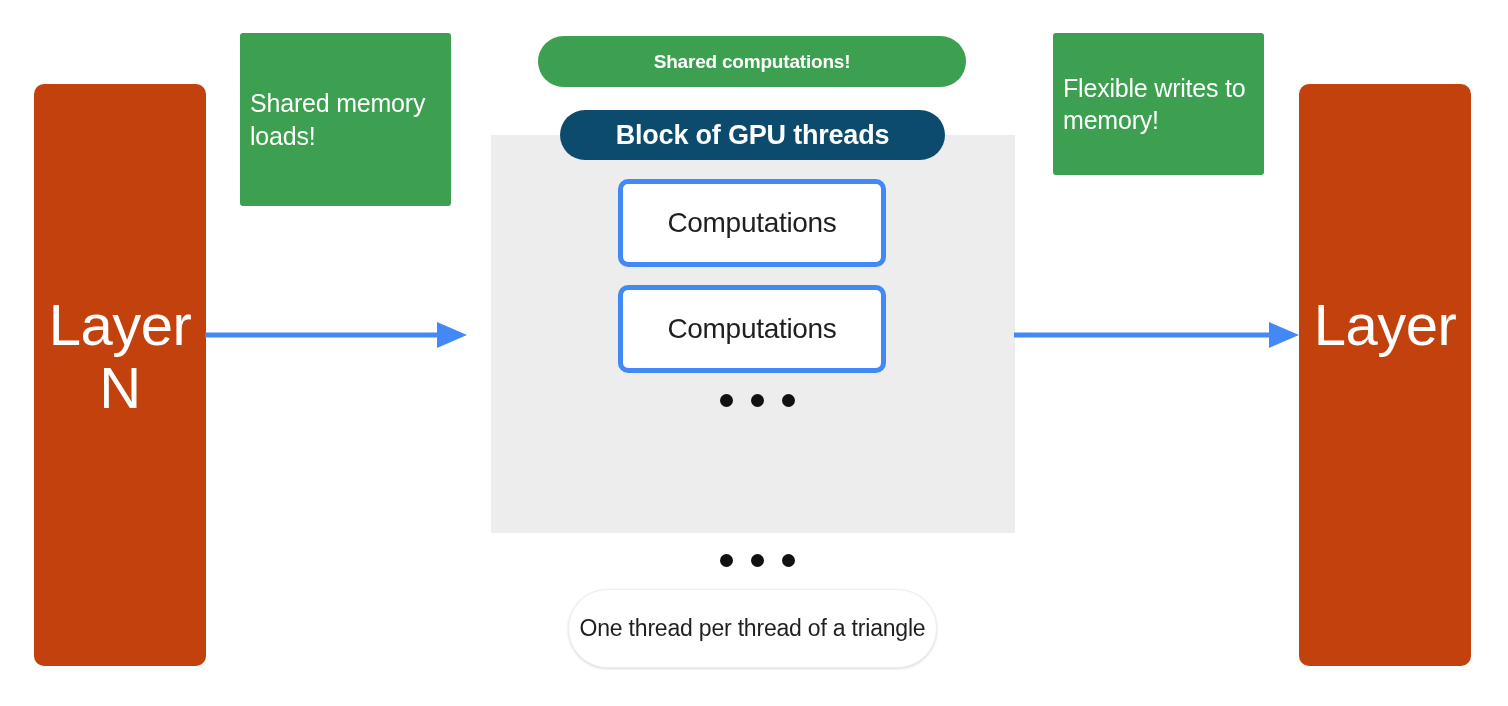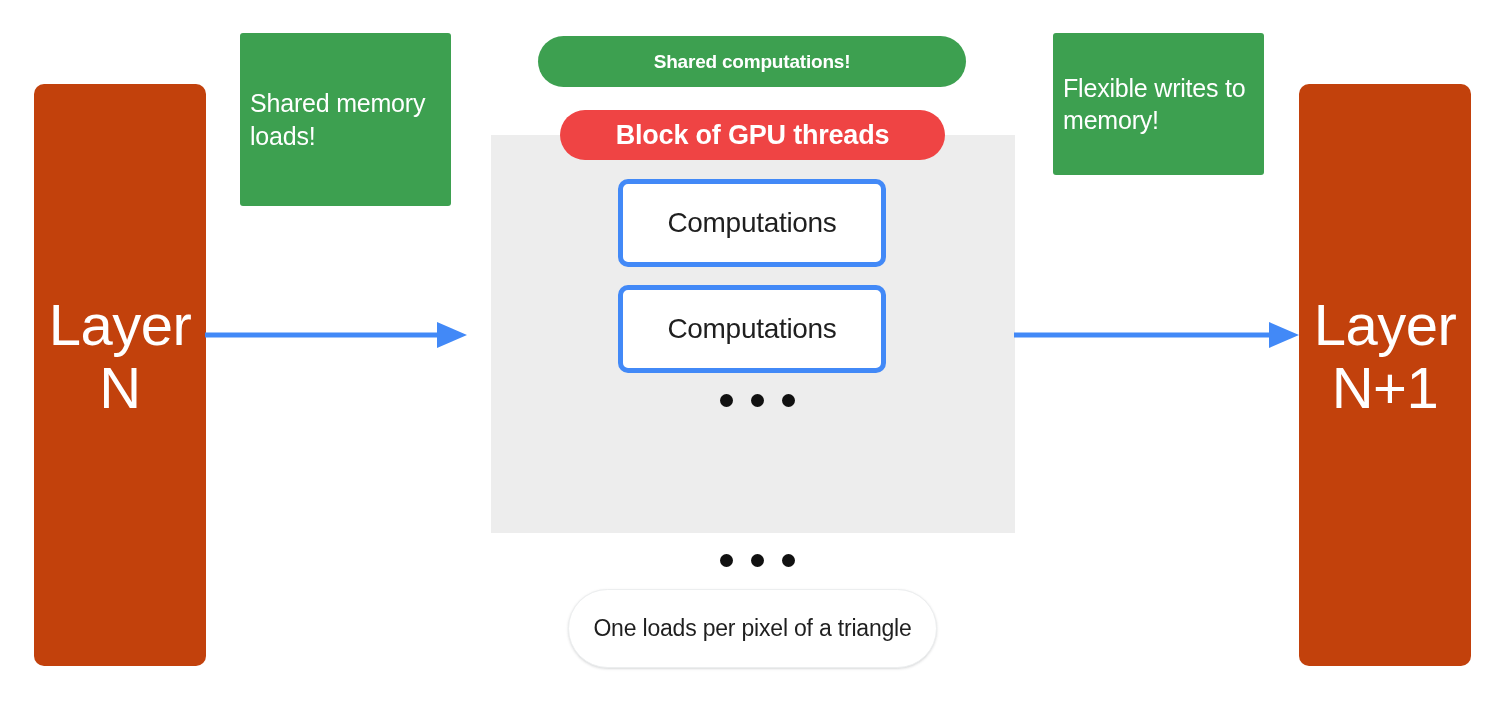--- a/index.html
+++ b/index.html
@@ -88,21 +88,21 @@
     left: 538px; top: 36px;
     width: 428px; height: 51px;
     background: #3da050;
     color: #ffffff;
     font-size: 19px;
   }
 
   #pill-block-gpu {
     left: 560px; top: 110px;
     width: 385px; height: 50px;
-    background: #ef4444;
+    background: #0c4a6e;
     color: #ffffff;
     font-size: 27px;
   }
 
   #pill-one-thread {
     left: 568px; top: 589px;
     width: 369px; height: 79px;
     background: #ffffff;
     color: #1f1f1f;
     border: 1px solid #eceeef;
@@ -212,34 +212,33 @@
   </div>
 
 
   <div id="ellipsis-outer" class="ellipsis">
     <span class="dot"></span>
     <span class="dot"></span>
     <span class="dot"></span>
   </div>
 
   <div id="pill-one-thread" class="pill">
-    <span>One loads per pixel of a triangle</span>
+    <span>One thread per thread of a triangle</span>
   </div>
 
   <div id="callout-right" class="callout-box">
     <span>Flexible writes to memory!</span>
   </div>
 
   <div id="arrow-right" class="arrow">
     <svg width="285" height="34" viewBox="0 0 285 34" aria-hidden="true">
       <line x1="0" y1="17" x2="261" y2="17" stroke="#4289f7" stroke-width="5"></line>
       <polygon points="255,4 285,17 255,30" fill="#4289f7"></polygon>
     </svg>
   </div>
 
   <div id="layer-n1" class="layer-block">
     <span>
       <span>Layer</span><br>
-      <span>N+1</span>
     </span>
   </div>
 
 </div>
 
 </body></html>

